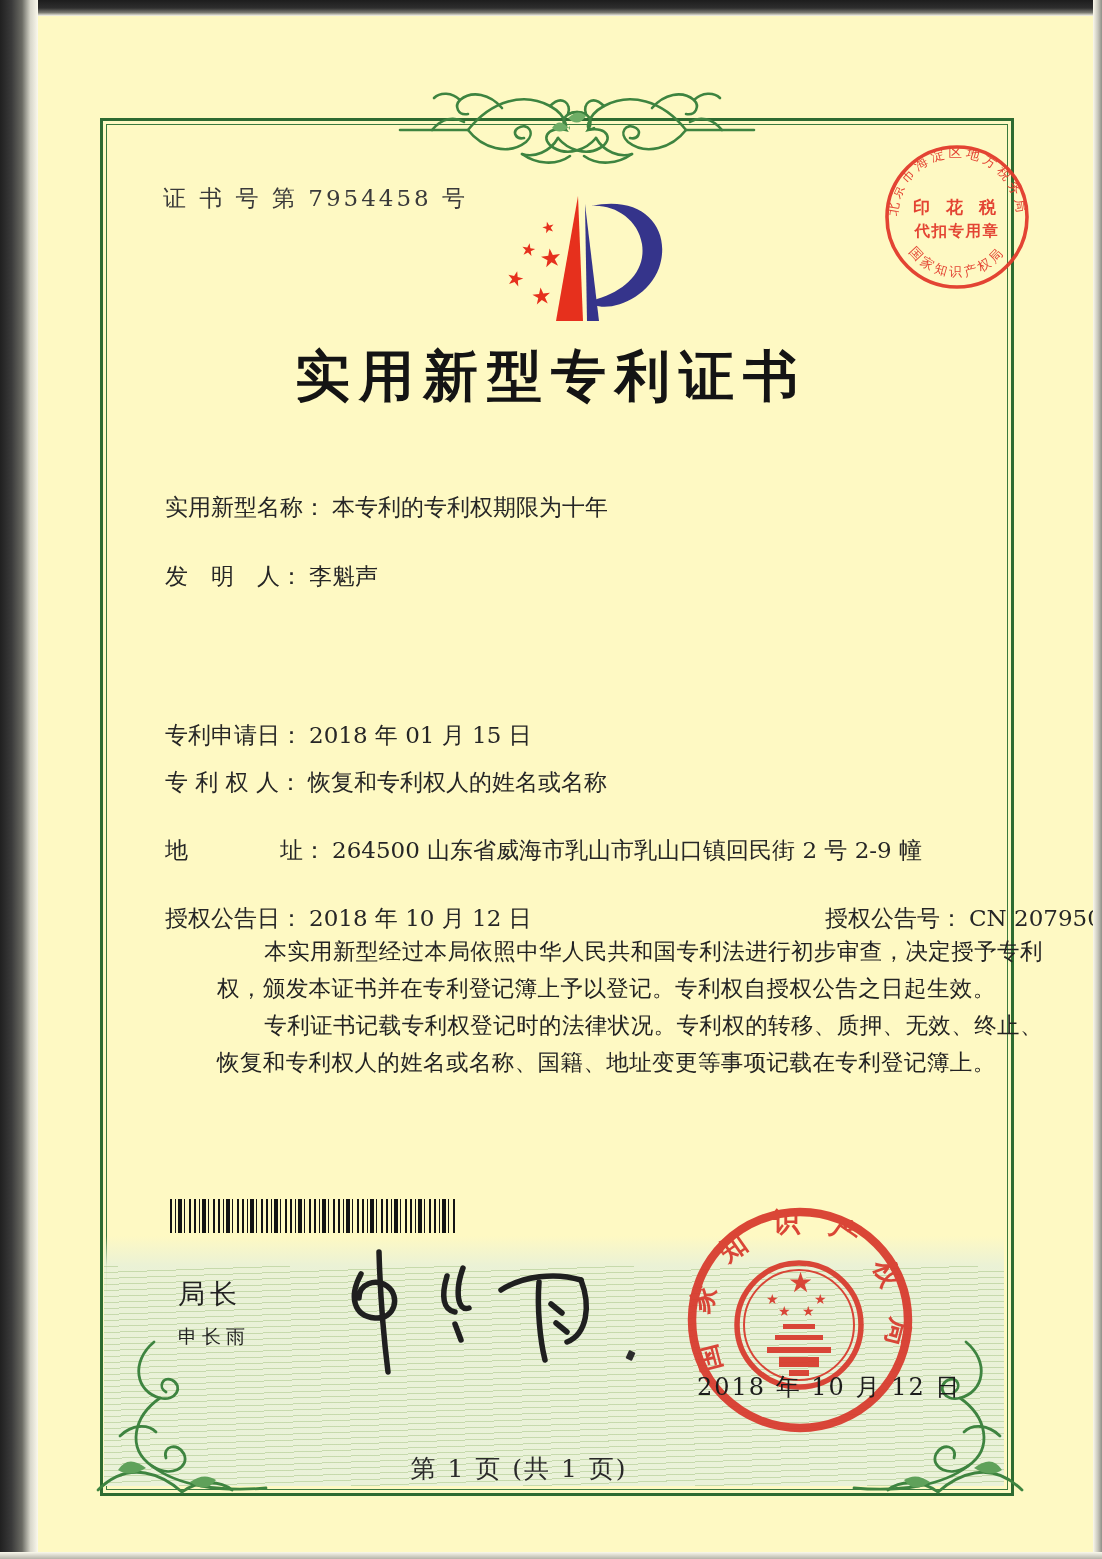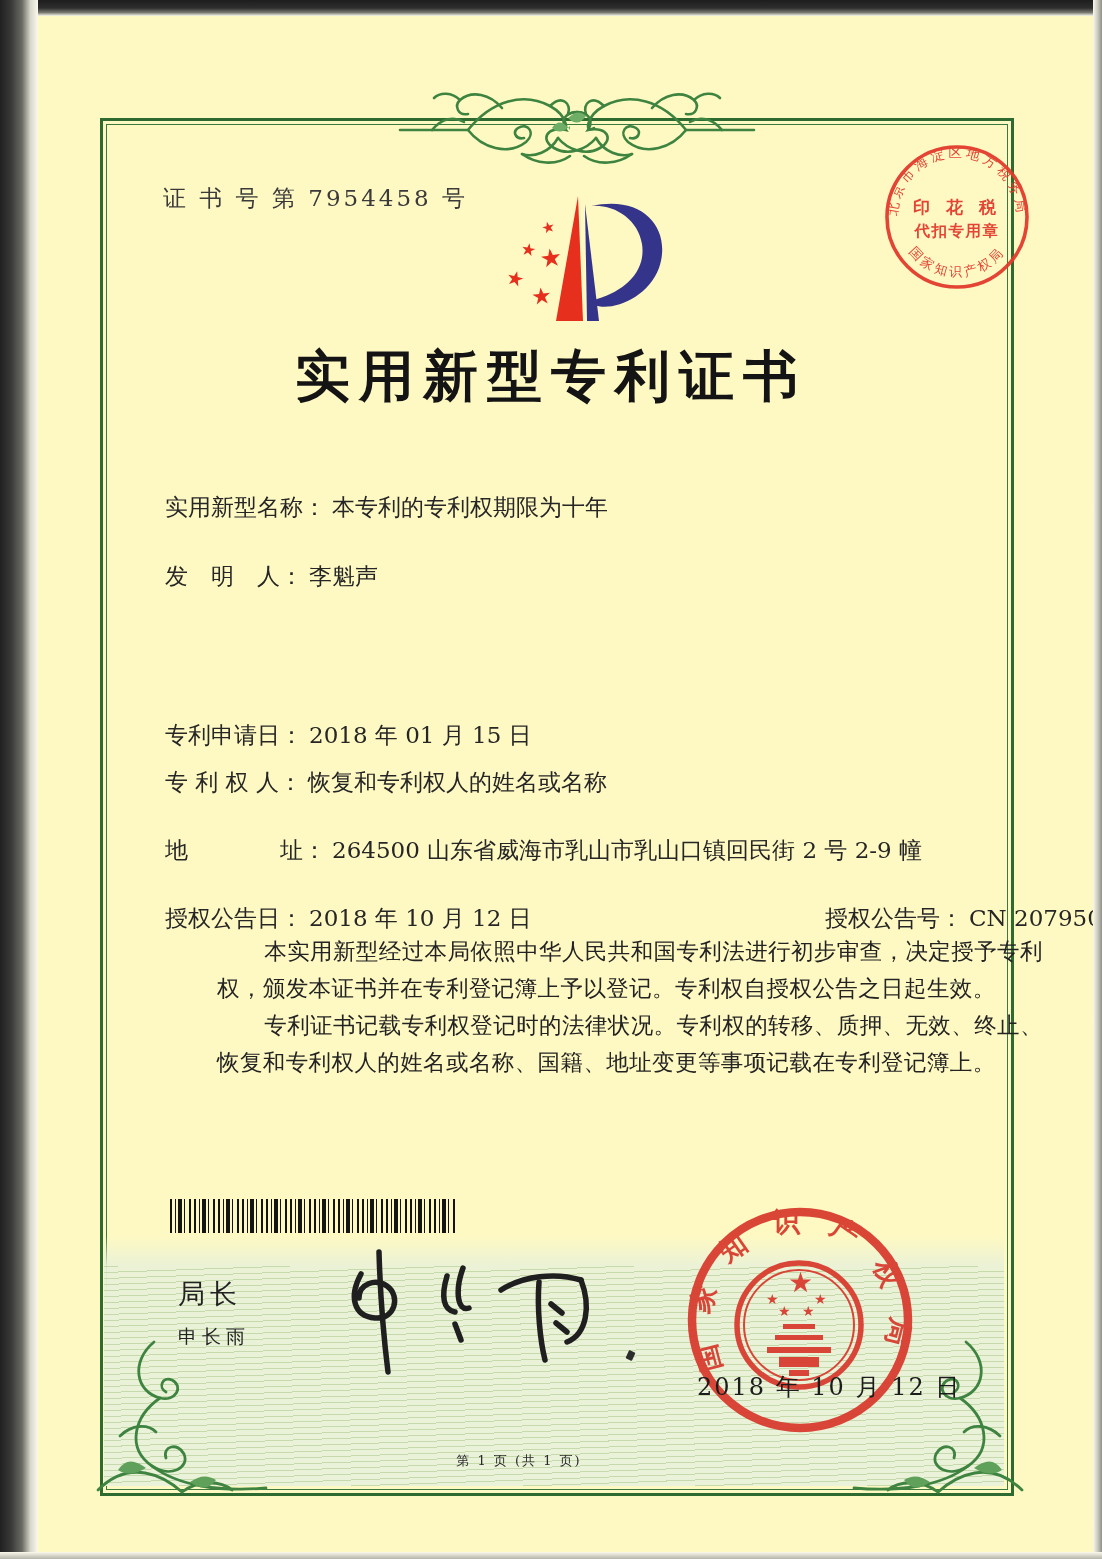--- a/index.html
+++ b/index.html
@@ -34,21 +34,21 @@
   .paras p{margin:0;font-size:22.5px;line-height:37px;text-indent:2.1em;letter-spacing:.4px;}
   .barcode{position:absolute;left:170px;top:1199px;width:287px;height:34px;z-index:2;
     background:repeating-linear-gradient(90deg,#141414 0 2px,transparent 2px 5px,#141414 5px 6px,transparent 6px 8px,
     #141414 8px 12px,transparent 12px 14px,#141414 14px 15px,transparent 15px 19px,#141414 19px 21px,transparent 21px 24px);}
   .signer-title{position:absolute;left:178px;top:1276px;font-size:27px;color:#222;letter-spacing:5px;z-index:2;}
   .signer-name{position:absolute;left:178px;top:1324px;font-size:19px;color:#222;letter-spacing:5px;z-index:2;}
   .signature{position:absolute;left:295px;top:1248px;z-index:3;}
   .stamp-top{position:absolute;left:880px;top:140px;z-index:3;opacity:.95;}
   .seal-bottom{position:absolute;left:680px;top:1200px;z-index:3;opacity:.93;}
   .seal-date{position:absolute;left:697px;top:1371px;font-size:24px;color:#1c1c1c;letter-spacing:2px;z-index:4;white-space:nowrap;}
-  .footer{position:absolute;left:0;width:1038px;top:1452px;text-align:center;font-size:13px;color:#2a2a2a;
+  .footer{position:absolute;left:0;width:1038px;top:1452px;text-align:center;font-size:25px;color:#2a2a2a;
     letter-spacing:2px;z-index:2;}
   .logo{position:absolute;left:495px;top:190px;z-index:2;}
   .orn{position:absolute;z-index:2;}
   .orn-top{left:372px;top:78px;}
   .orn-bl{left:90px;top:1340px;}
   .orn-br{left:840px;top:1340px;transform:scaleX(-1);}
   .ink-dot{position:absolute;left:627px;top:1351px;width:7px;height:9px;background:#2c2c2c;z-index:3;
     transform:rotate(24deg);border-radius:1px;}
 </style>
 </head>

